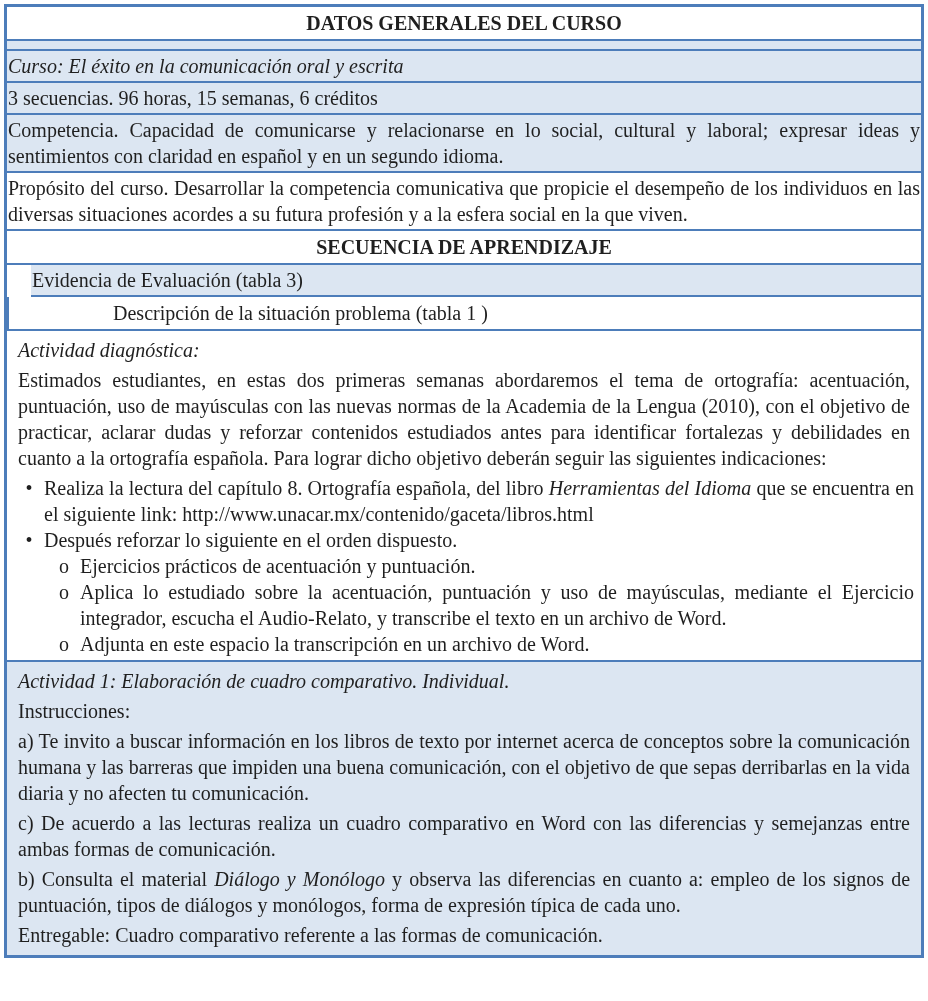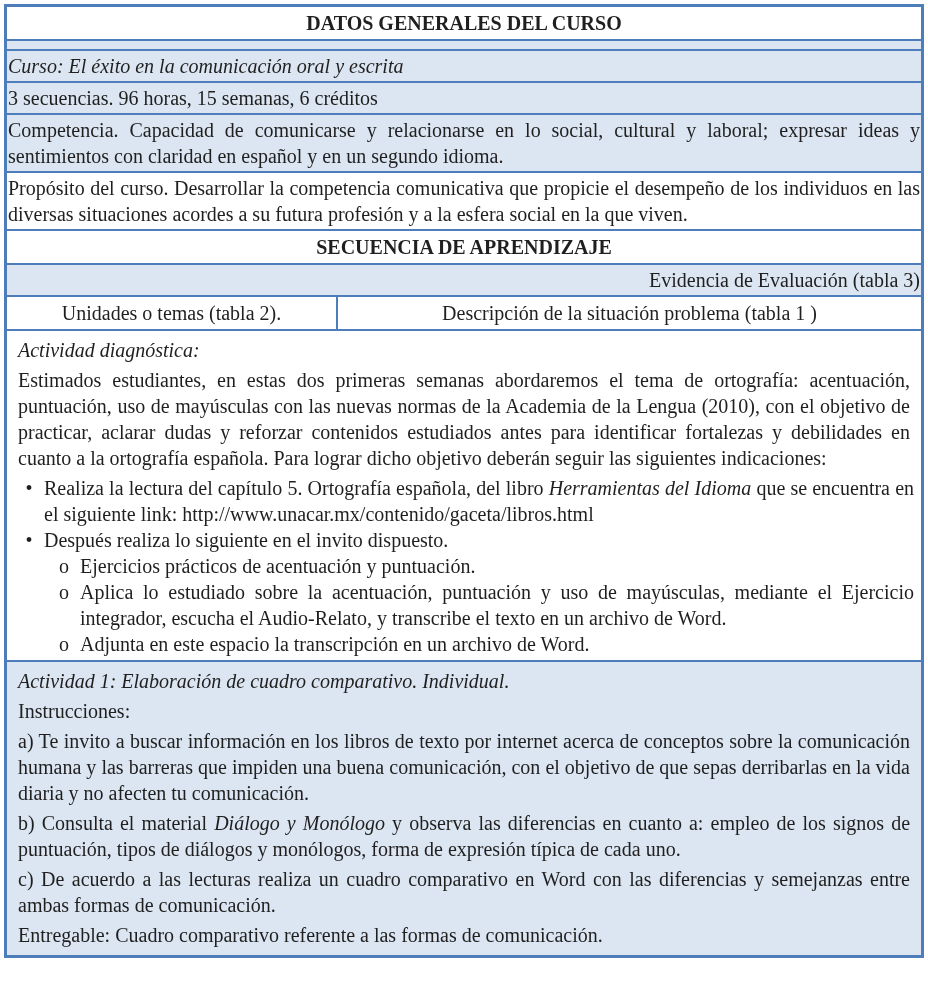--- a/index.html
+++ b/index.html
@@ -28,21 +28,21 @@
   .header {
     font-weight: bold;
     text-align: center;
     padding: 3px 14px;
   }
   .spacer {
     height: 10px;
     padding: 0;
     background: var(--light, #dce6f2);
   }
-  .center { text-align: right; }
+  .center { text-align: left; margin-left: 24px; }
   .italic { font-style: italic; }
   .just { text-align: justify; }
   .twocol { display: flex; padding: 0; }
   .cell { padding: 3px 6px; text-align: center; }
   .cell-left { width: 36%; }
   .cell-right { width: 64%; border-left: 2px solid var(--border, #4d7dba); }
   .block { padding: 2px 7px 3px 7px; }
   .block p { margin: 4px; }
   .li { display: flex; }
   .li .marker {
@@ -68,37 +68,36 @@
 
   <div class="row light just">Competencia. Capacidad de comunicarse y relacionarse en lo social, cultural y laboral; expresar ideas y sentimientos con claridad en español y en un segundo idioma.</div>
 
   <div class="row just">Propósito del curso. Desarrollar la competencia comunicativa que propicie el desempeño de los individuos en las diversas situaciones acordes a su futura profesión y a la esfera social en la que viven.</div>
 
   <div class="row header">SECUENCIA DE APRENDIZAJE</div>
 
   <div class="row light center">Evidencia de Evaluación (tabla 3)</div>
 
   <div class="row twocol">
-    <div class="cell cell-left">Unidades o temas (tabla 2).</div>
     <div class="cell cell-right">Descripción de la situación  problema (tabla 1 )</div>
   </div>
 
 
   <div class="row block">
     <p class="italic">Actividad diagnóstica:</p>
     <p class="just">Estimados estudiantes, en estas dos primeras semanas abordaremos el tema de ortografía: acentuación, puntuación, uso de mayúsculas con las nuevas normas de la Academia de la Lengua (2010), con el objetivo de practicar, aclarar dudas y reforzar contenidos estudiados antes para identificar fortalezas y debilidades en cuanto a la ortografía española. Para lograr dicho objetivo deberán seguir las siguientes indicaciones:</p>
 
     <div class="li l1">
       <span class="marker">•</span>
-      <div class="li-text just"><span>Realiza la lectura del capítulo 5. Ortografía española, del libro </span><span class="italic">Herramientas del Idioma</span><span> que se encuentra en el siguiente link: </span><span>http://www.unacar.mx/contenido/gaceta/libros.html</span></div>
+      <div class="li-text just"><span>Realiza la lectura del capítulo 8. Ortografía española, del libro </span><span class="italic">Herramientas del Idioma</span><span> que se encuentra en el siguiente link: </span><span>http://www.unacar.mx/contenido/gaceta/libros.html</span></div>
     </div>
 
     <div class="li l1">
       <span class="marker">•</span>
-      <div class="li-text">Después realiza lo siguiente en el invito dispuesto.</div>
+      <div class="li-text">Después reforzar lo siguiente en el orden dispuesto.</div>
     </div>
 
     <div class="li l2">
       <span class="marker">o</span>
       <div class="li-text just">Ejercicios prácticos de acentuación y puntuación.</div>
     </div>
 
     <div class="li l2">
       <span class="marker">o</span>
       <div class="li-text just">Aplica lo estudiado sobre la acentuación, puntuación y uso de mayúsculas, mediante el Ejercicio integrador, escucha el Audio-Relato, y transcribe el texto en un archivo de Word.</div>
@@ -108,18 +107,18 @@
       <span class="marker">o</span>
       <div class="li-text just">Adjunta en este espacio la transcripción en un archivo de Word.</div>
     </div>
 
   </div>
 
   <div class="row light block">
     <p class="italic">Actividad 1: Elaboración de cuadro comparativo. Individual.</p>
     <p>Instrucciones:</p>
     <p class="just">a) Te invito a buscar información en los libros de texto por internet acerca de conceptos sobre la comunicación humana y las barreras que impiden una buena comunicación, con el objetivo de que sepas derribarlas en la vida diaria y no afecten tu comunicación.</p>
+    <p class="just">c) De acuerdo a las lecturas realiza un cuadro comparativo en Word con las diferencias y semejanzas entre ambas formas de comunicación.</p>
     <p class="just"><span>b) Consulta el material </span><span class="italic">Diálogo y Monólogo</span><span> y observa las diferencias en cuanto a: empleo de los signos de puntuación, tipos de diálogos y monólogos, forma de expresión típica de cada uno.</span></p>
-    <p class="just">c) De acuerdo a las lecturas realiza un cuadro comparativo en Word con las diferencias y semejanzas entre ambas formas de comunicación.</p>
     <p>Entregable: Cuadro comparativo referente a las formas de comunicación.</p>
   </div>
 
 </div>
 
 </body></html>

